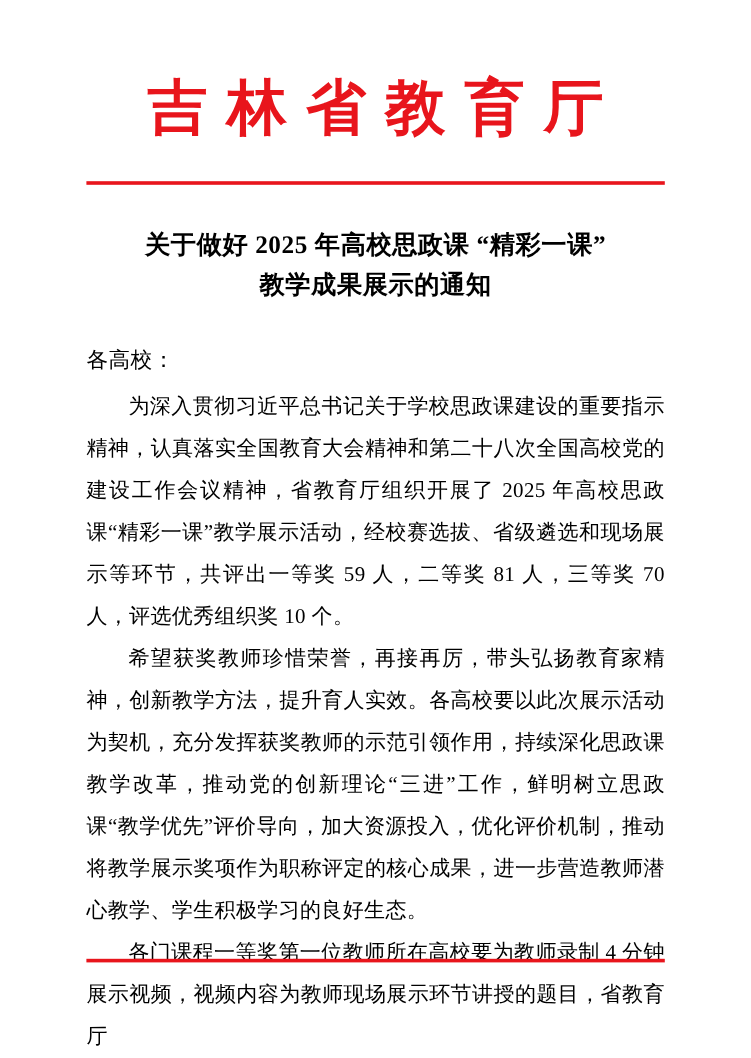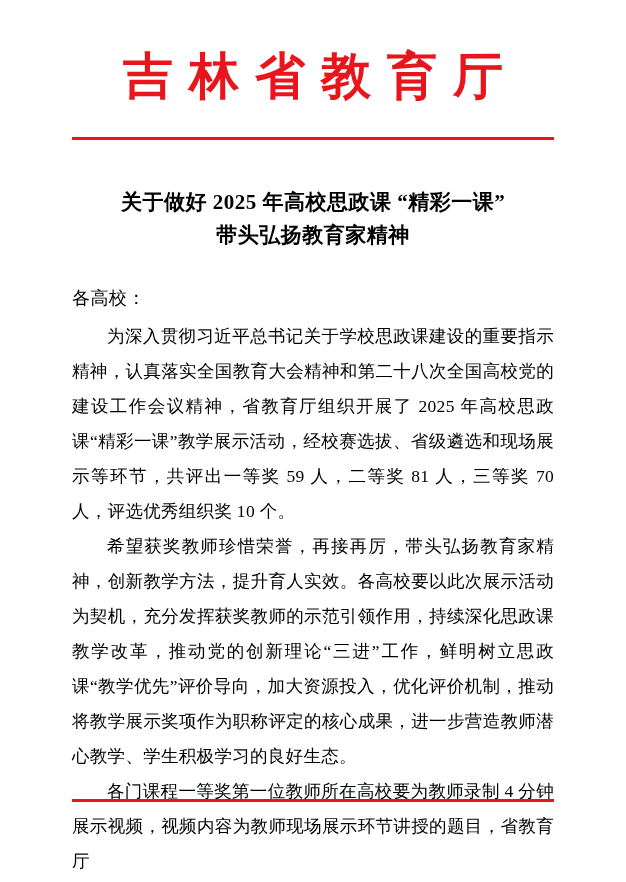--- a/index.html
+++ b/index.html
@@ -17,40 +17,40 @@
   }
   .page {
     width: 626px;
     height: 882px;
     box-sizing: border-box;
     padding: 0 72px;
     position: relative;
   }
   .masthead {
     text-align: center;
-    padding-top: 48px;
+    padding-top: 62px;
   }
   .masthead-title {
     color: #e8151c;
     font-family: "DejaVu Serif", "Liberation Serif", serif;
     font-weight: bold;
     font-size: 50px;
     letter-spacing: 16px;
     line-height: 1.1;
     text-indent: 16px;
     white-space: nowrap;
   }
   .masthead-rule {
     margin-top: 34px;
     height: 3px;
     background: #e8151c;
     width: 100%;
   }
   .doc-title {
-    margin-top: 46px;
+    margin-top: 34px;
     text-align: center;
     font-weight: bold;
     font-size: 21px;
     line-height: 1.55;
     letter-spacing: 0.5px;
   }
   .doc-title .line {
     display: block;
     white-space: nowrap;
   }
@@ -86,21 +86,21 @@
 
 <div class="page">
 
   <div class="masthead">
     <div class="masthead-title">吉林省教育厅</div>
     <div class="masthead-rule"></div>
   </div>
 
   <div class="doc-title">
     <span class="line">关于做好 2025 年高校思政课 “精彩一课”</span>
-    <span class="line">带头弘扬教育家精神</span>
+    <span class="line">教学成果展示的通知</span>
   </div>
 
   <div class="salutation">各高校：</div>
 
   <div class="body-text">
     <p>为深入贯彻习近平总书记关于学校思政课建设的重要指示精神，认真落实全国教育大会精神和第二十八次全国高校党的建设工作会议精神，省教育厅组织开展了 2025 年高校思政课“精彩一课”教学展示活动，经校赛选拔、省级遴选和现场展示等环节，共评出一等奖 59 人，二等奖 81 人，三等奖 70 人，评选优秀组织奖 10 个。</p>
     <p>希望获奖教师珍惜荣誉，再接再厉，带头弘扬教育家精神，创新教学方法，提升育人实效。各高校要以此次展示活动为契机，充分发挥获奖教师的示范引领作用，持续深化思政课教学改革，推动党的创新理论“三进”工作，鲜明树立思政课“教学优先”评价导向，加大资源投入，优化评价机制，推动将教学展示奖项作为职称评定的核心成果，进一步营造教师潜心教学、学生积极学习的良好生态。</p>
     <p>各门课程一等奖第一位教师所在高校要为教师录制 4 分钟展示视频，视频内容为教师现场展示环节讲授的题目，省教育厅</p>
   </div>
 

